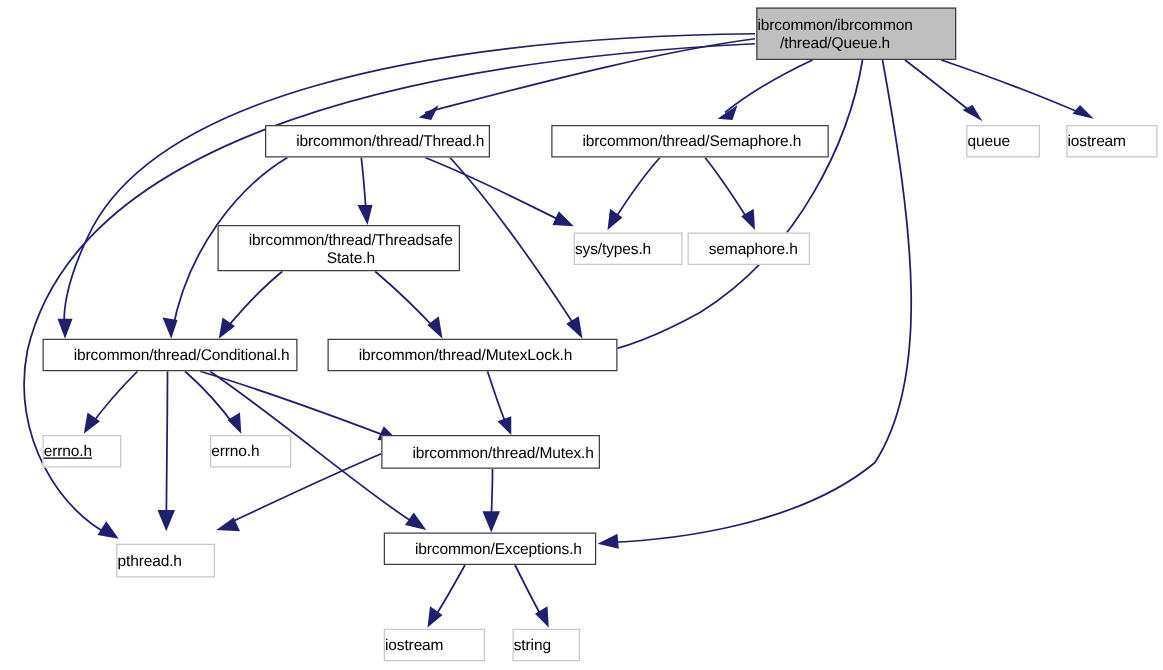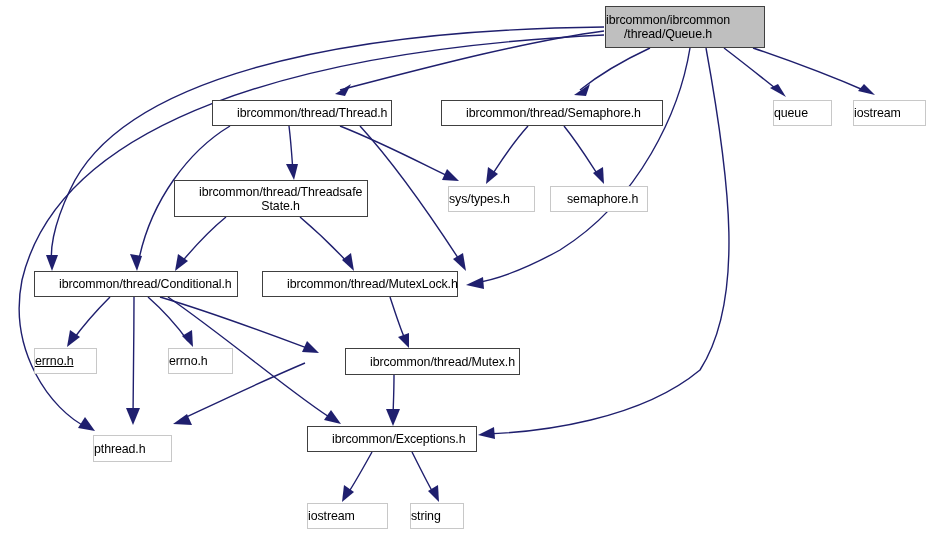--- a/index.html
+++ b/index.html
@@ -116,25 +116,25 @@
     </svg>
   <div id="nodes">
       <div class="node root" style="left: 605px; top: 6px; width: 160px; height: 42px;"><span>ibrcommon/ibrcommon
 /thread/Queue.h</span></div>
       <div class="node local" style="left: 212px; top: 100px; width: 180px; height: 26px;"><span>ibrcommon/thread/Thread.h</span></div>
       <div class="node local" style="left: 441px; top: 100px; width: 222px; height: 26px;"><span>ibrcommon/thread/Semaphore.h</span></div>
       <div class="node system" style="left: 773px; top: 100px; width: 59px; height: 26px;"><span>queue</span></div>
       <div class="node system" style="left: 853px; top: 100px; width: 73px; height: 26px;"><span>iostream</span></div>
       <div class="node local" style="left: 174px; top: 180px; width: 194px; height: 37px;"><span>ibrcommon/thread/Threadsafe
 State.h</span></div>
-      <div class="node system" style="left: 448px; top: 186px; width: 87px; height: 26px;"><span>sys/types.h</span></div>
+      <div class="node system" style="left: 459px; top: 186px; width: 87px; height: 26px;"><span>sys/types.h</span></div>
       <div class="node system" style="left: 550px; top: 186px; width: 98px; height: 26px; padding-left: 16px;"><span>semaphore.h</span></div>
       <div class="node local" style="left: 34px; top: 271px; width: 204px; height: 26px;"><span>ibrcommon/thread/Conditional.h</span></div>
-      <div class="node local" style="left: 262px; top: 271px; width: 196px; height: 26px;"><span>ibrcommon/thread/MutexLock.h</span></div>
+      <div class="node local" style="left: 262px; top: 271px; width: 232px; height: 26px;"><span>ibrcommon/thread/MutexLock.h</span></div>
       <div class="node system" style="left: 34px; top: 348px; width: 63px; height: 26px; text-decoration: underline;"><span>errno.h</span></div>
       <div class="node system" style="left: 168px; top: 348px; width: 65px; height: 26px;"><span>errno.h</span></div>
-      <div class="node local" style="left: 305px; top: 348px; width: 175px; height: 27px; margin-left: 40px;"><span>ibrcommon/thread/Mutex.h</span></div>
+      <div class="node local" style="left: 305px; top: 348px; width: 175px; height: 27px;"><span>ibrcommon/thread/Mutex.h</span></div>
       <div class="node system" style="left: 93px; top: 435px; width: 79px; height: 27px;"><span>pthread.h</span></div>
       <div class="node local" style="left: 307px; top: 426px; width: 170px; height: 26px;"><span>ibrcommon/Exceptions.h</span></div>
       <div class="node system" style="left: 307px; top: 503px; width: 81px; height: 26px;"><span>iostream</span></div>
       <div class="node system" style="left: 410px; top: 503px; width: 54px; height: 26px;"><span>string</span></div>
     </div>
 </div>
 
 </body></html>

